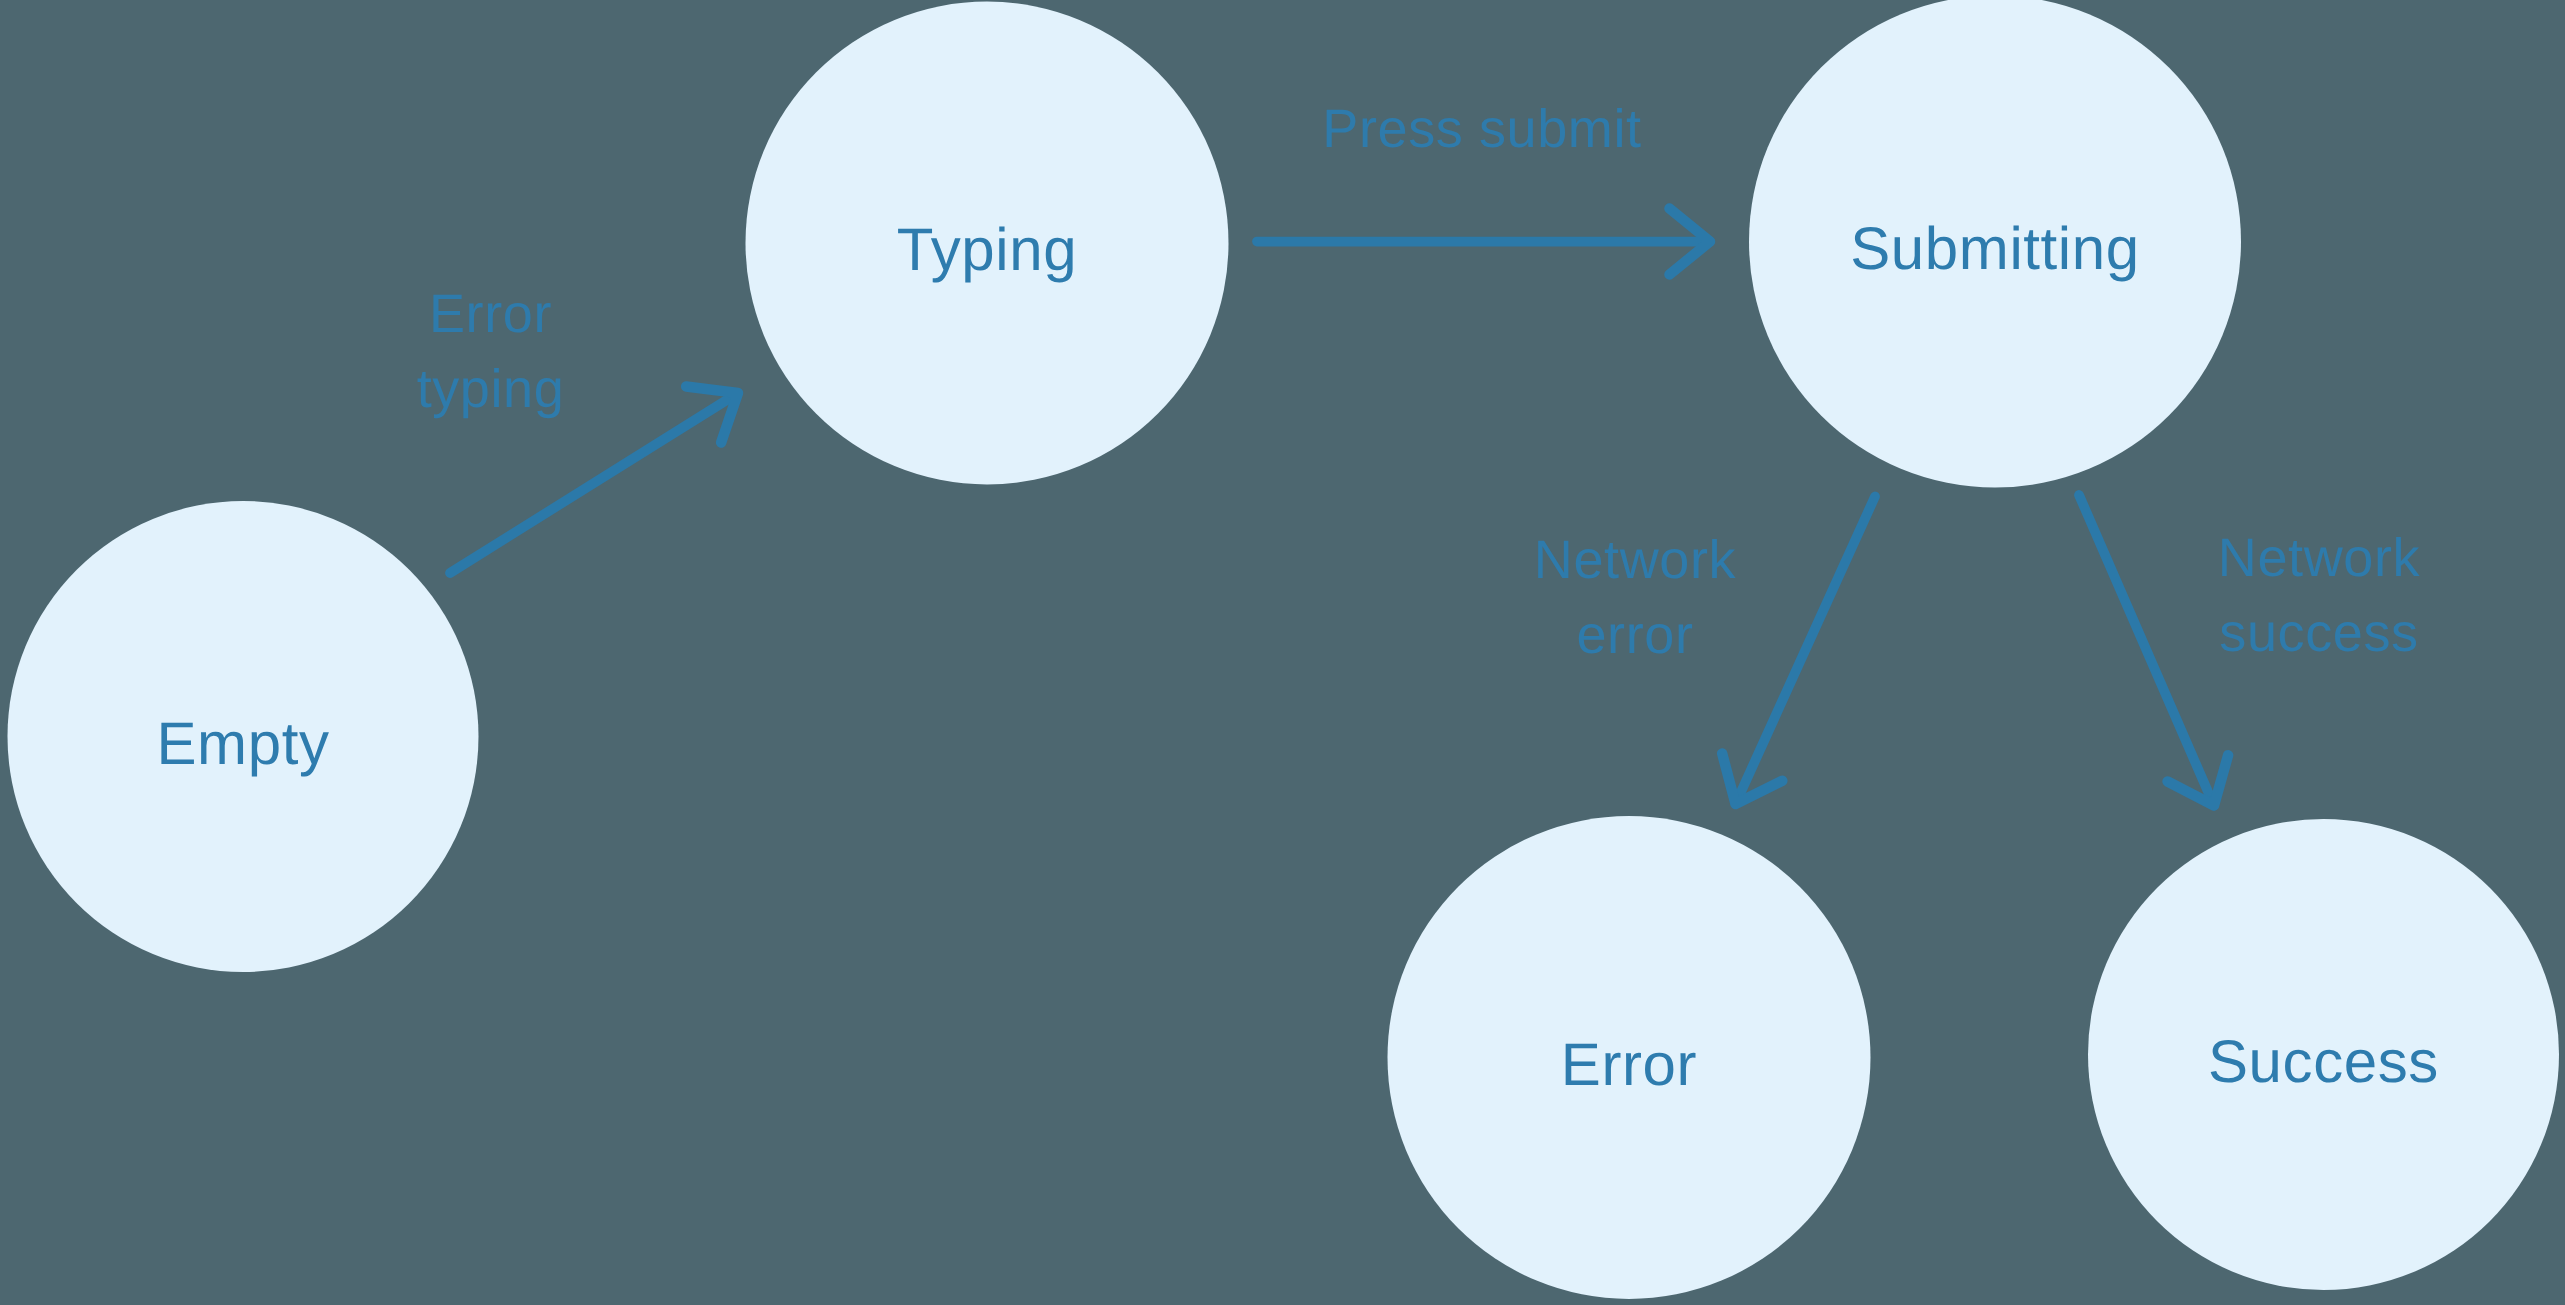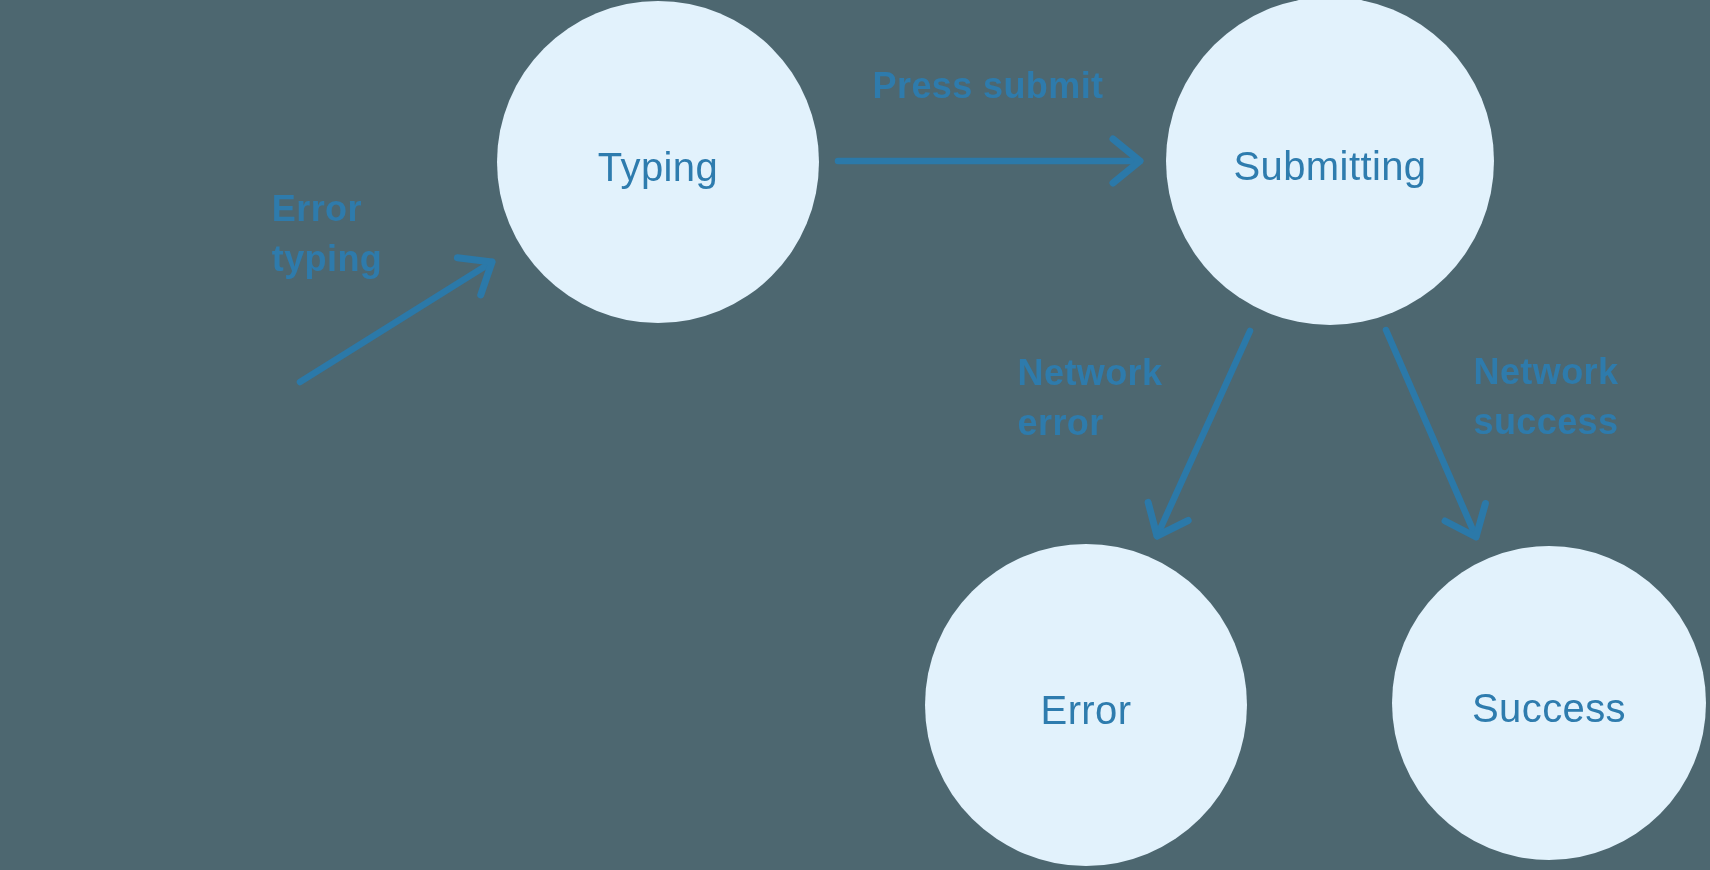--- a/index.html
+++ b/index.html
@@ -52,44 +52,47 @@
     font-size:40px;
     font-weight:500;
     letter-spacing:0.4px;
     white-space:nowrap;
   }
   .edge-label{
     position:absolute;
     transform:translate(-50%,-50%);
     color:var(--label);
     font-size:36px;
-    font-weight:700;
+    font-weight:400;
     letter-spacing:0.4px;
     line-height:50px;
-    text-align:left;
+    text-align:center;
   }
   .edge-label div{white-space:nowrap;}
 </style>
 </head>
 <body>
 
 <div class="stage">
 
   <svg class="edges-layer" width="1710" height="870" viewBox="0 0 1710 870" xmlns="http://www.w3.org/2000/svg">
     <defs>
       <marker id="arrowhead" markerUnits="userSpaceOnUse" markerWidth="80" markerHeight="80" viewBox="-40 -40 80 80" refX="0" refY="0" orient="auto">
         <path class="arrowhead-path" d="M -27 -22 L 0 0 L -27 22"></path>
       </marker>
     </defs>
     <line class="edge-line" marker-end="url(#arrowhead)" x1="300" y1="382" x2="492" y2="262"></line>
     <line class="edge-line" marker-end="url(#arrowhead)" x1="838" y1="161" x2="1140" y2="161"></line>
     <line class="edge-line" marker-end="url(#arrowhead)" x1="1250" y1="331" x2="1157" y2="536"></line>
     <line class="edge-line" marker-end="url(#arrowhead)" x1="1386" y1="330" x2="1476" y2="537"></line>
   </svg>
 
+  <div class="node" style="left: 5px; top: 334px; height: 314px; width: 314px;">
+    <span class="node-label">Empty</span>
+  </div>
   <div class="node" style="left: 497px; top: 1px; height: 322px; width: 322px;">
     <span class="node-label">Typing</span>
   </div>
   <div class="node" style="left: 1166px; top: -3px; height: 328px; width: 328px;">
     <span class="node-label">Submitting</span>
   </div>
   <div class="node" style="left: 925px; top: 544px; height: 322px; width: 322px;">
     <span class="node-label">Error</span>
   </div>
   <div class="node" style="left: 1392px; top: 546px; height: 314px; width: 314px;">

